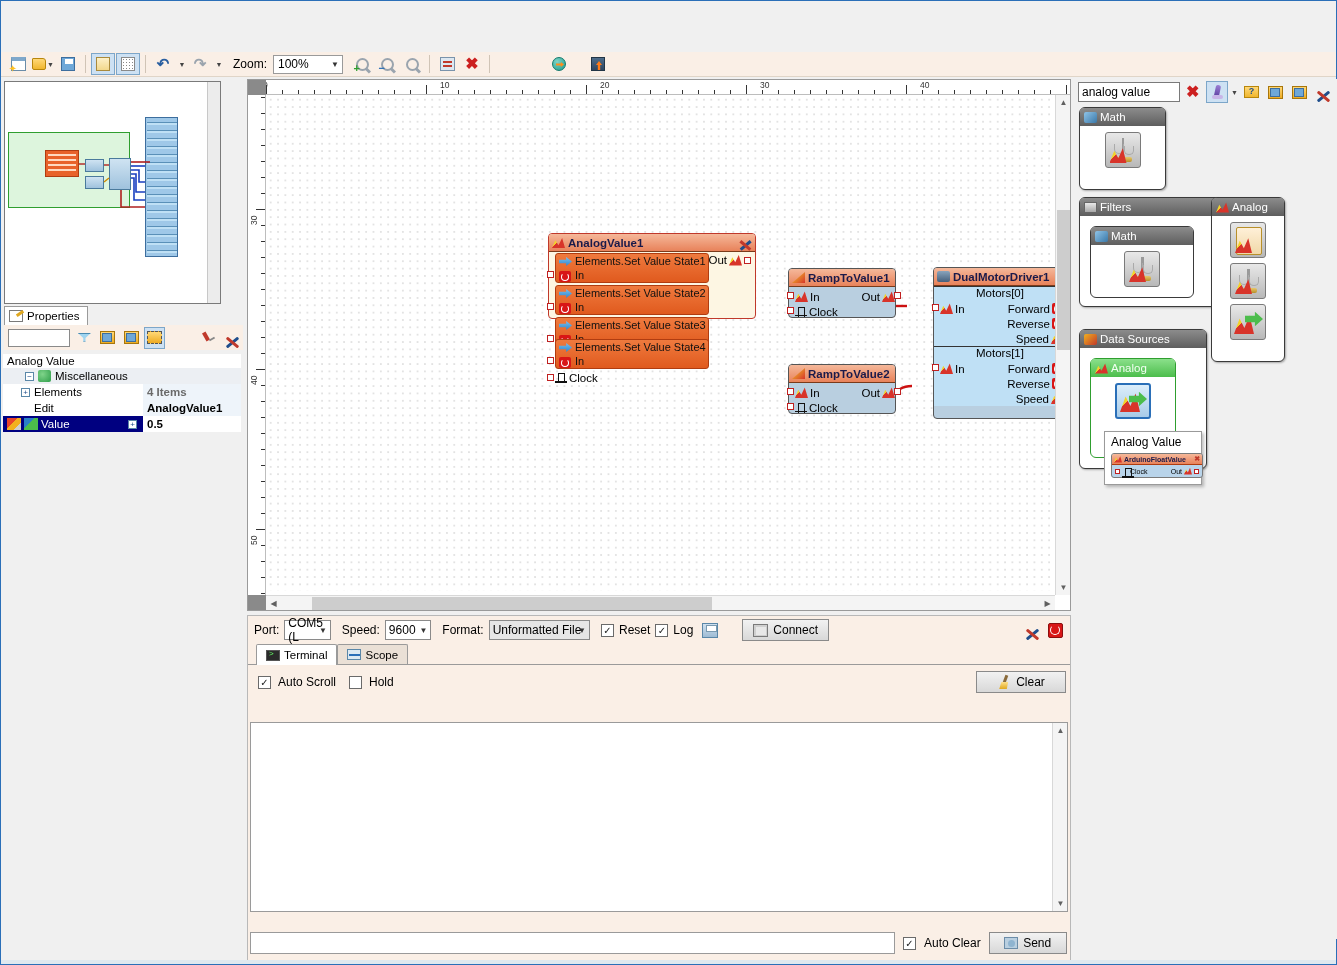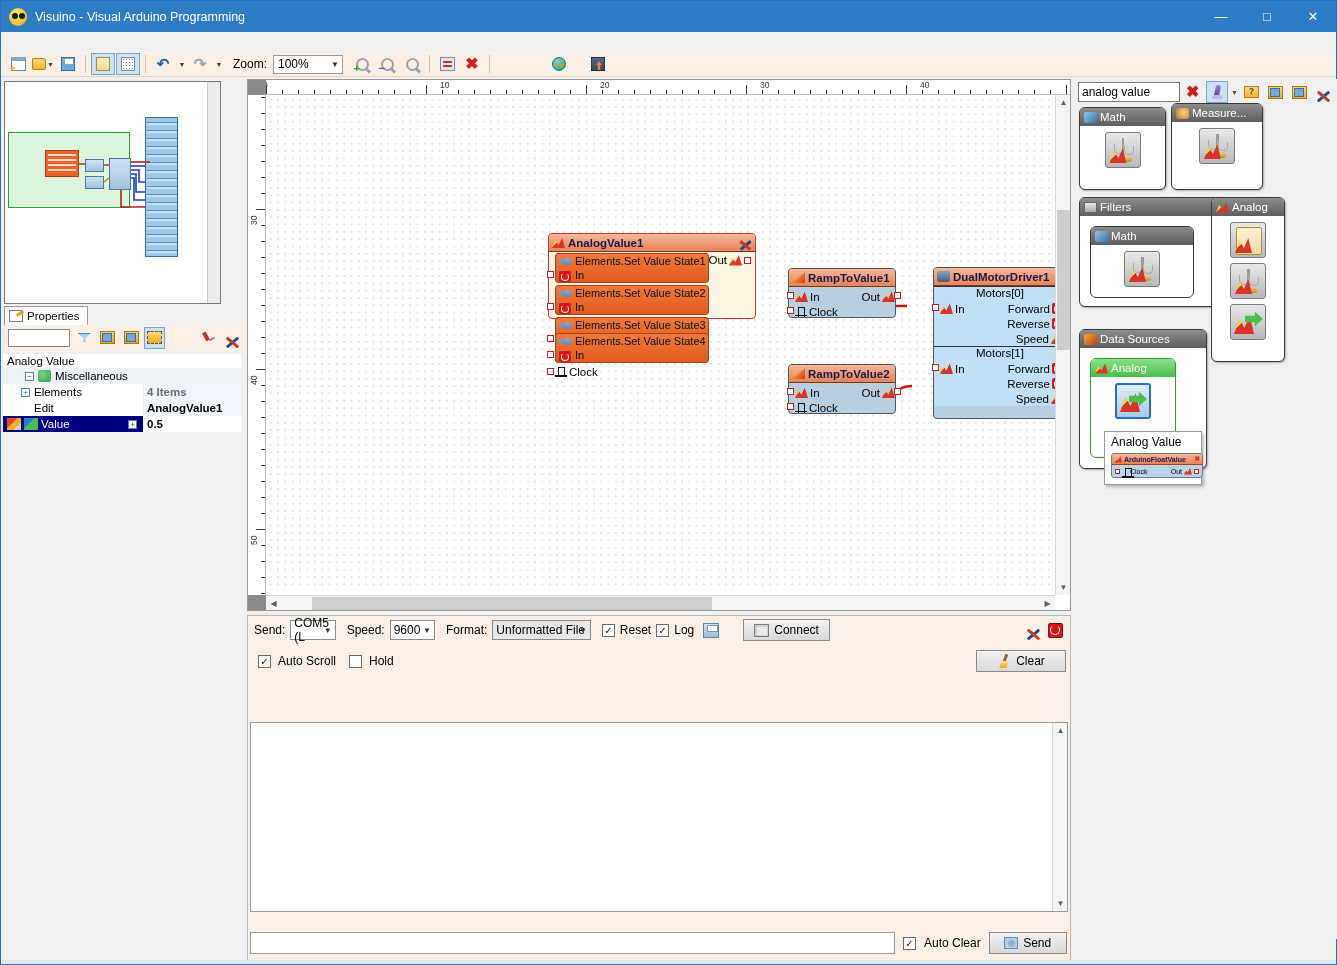--- a/index.html
+++ b/index.html
@@ -207,29 +207,20 @@
   .send-bar { position:absolute; left:2px; bottom:6px; width:818px; height:26px; display:flex; align-items:center; gap:8px; }
   .send-input { width:645px; height:22px; border:1px solid #9a9a9a; background:#fff; }
   .ads { position:absolute; left:1074px; bottom:3px; width:262px; height:28px; background:#faefe6; display:flex; align-items:center; gap:8px; padding-left:88px; font-size:12px; font-weight:bold; }
   .statusbar { position:absolute; left:0; bottom:0; width:1335px; height:4px; background:#dfe8ef; }
 </style>
 </head>
 <body>
 
 <div class="app">
 
-  <div class="titlebar">
-    <div class="tb-icon"></div>
-    <div class="tb-title">Visuino - Visual Arduino Programming</div>
-    <div class="tb-btns">
-      <div class="tb-btn">—</div>
-      <div class="tb-btn">□</div>
-      <div class="tb-btn close">✕</div>
-    </div>
-  </div>
 
 
   <div class="toolbar">
     <div class="tbtn">
         <span class="ic ic-doc">
           <span class="ic-star">✦</span>
         </span>
       </div>
     <div class="tbtn">
         <span class="ic ic-folder"></span>
@@ -537,21 +528,21 @@
           </div>
           <div style="position:relative;height:16px;margin-top:16px;">
             <div class="slot" style="position:absolute;left:4px;top:0;width:154px;height:30px">
               <span class="dot-blue"></span>
               <span class="dot-red"></span>
               <div class="slot-t">Elements.Set Value State3</div>
               <div class="slot-b">In</div>
             </div>
             <span class="port" style="left:-2px;top:19px"></span>
           </div>
-          <div style="position:relative;height:16px;margin-top:0;">
+          <div style="position:relative;height:16px;margin-top:6px;">
             <div class="slot" style="position:absolute;left:4px;top:0;width:154px;height:30px">
               <span class="dot-blue"></span>
               <span class="dot-red"></span>
               <div class="slot-t">Elements.Set Value State4</div>
               <div class="slot-b">In</div>
             </div>
             <span class="port" style="left:-2px;top:19px"></span>
           </div>
           <div style="position:relative;height:16px;margin-top:16px;display:flex;align-items:center;padding-left:6px;">
             <span class="port" style="left:-2px;top:4px"></span>
@@ -711,35 +702,20 @@
         <div class="item-ic">
           <span class="gl-scale">
               <span class="gl-pan"></span>
               <span class="gl-pan2"></span>
             </span>
           <span class="gl-flame"></span>
         </div>
       </div>
     </div>
 
-    <div class="cat-box" style="left:96px;top:24px;width:92px;height:87px">
-      <div class="cat-head">
-        <span class="cicon" style="background:radial-gradient(circle at 60% 40%,#ffd877,#a8762a);border-radius:2px"></span>
-        <span>Measure...</span>
-      </div>
-      <div class="cat-body">
-        <div class="item-ic">
-          <span class="gl-scale">
-              <span class="gl-pan"></span>
-              <span class="gl-pan2"></span>
-            </span>
-          <span class="gl-flame"></span>
-        </div>
-      </div>
-    </div>
 
     <div class="cat-box" style="left:4px;top:118px;width:143px;height:110px">
       <div class="cat-head">
         <span class="cicon" style="background:linear-gradient(#e8e8e8,#a8a8a8);border:1px solid #666"></span>
         <span>Filters</span>
       </div>
       <div class="cat-box" style="left:10px;top:28px;width:104px;height:72px;box-shadow:none">
         <div class="cat-head">
           <span class="cicon" style="background:linear-gradient(135deg,#8fc4e8,#3a78a8);border-radius:2px"></span>
           <span>Math</span>
@@ -814,21 +790,21 @@
           <span style="margin-left:auto">Out</span>
           <span class="flame" style="width:8px;height:7px;margin-left:2px"></span>
           <span style="width:5px;height:5px;border:1px solid #c02020;background:#fff;margin-left:2px"></span>
         </div>
       </div>
     </div>
   </div>
 
   <div class="bottom">
     <div class="serial-bar">
-      <span>Send:</span>
+      <span>Port:</span>
       <div class="combo" style="width:64px">
         <span>COM5 (L</span>
         <span class="arr">▼</span>
       </div>
       <span style="margin-left:6px">Speed:</span>
       <div class="combo" style="width:64px">
         <span>9600</span>
         <span class="arr">▼</span>
       </div>
       <span style="margin-left:6px">Format:</span>
@@ -848,20 +824,30 @@
         <span>Connect</span>
       </div>
       <div class="tbtn" style="margin-left:190px">
           <span class="ic ic-tools"></span>
         </div>
       <div class="tbtn">
           <span class="ic ic-power"></span>
         </div>
     </div>
 
+    <div class="tabs2">
+      <div class="tab2 active">
+        <span class="ic ic-term"></span>
+        <span>Terminal</span>
+      </div>
+      <div class="tab2">
+        <span class="ic ic-scope"></span>
+        <span>Scope</span>
+      </div>
+    </div>
 
     <div class="term-opts">
       <span class="cbx">✓</span>
       <span>Auto Scroll</span>
       <span class="cbx" style="margin-left:6px"></span>
       <span>Hold</span>
       <div class="btn" style="margin-left:auto;margin-right:4px;width:90px">
         <span class="ic ic-broom"></span>
         <span>Clear</span>
       </div>

